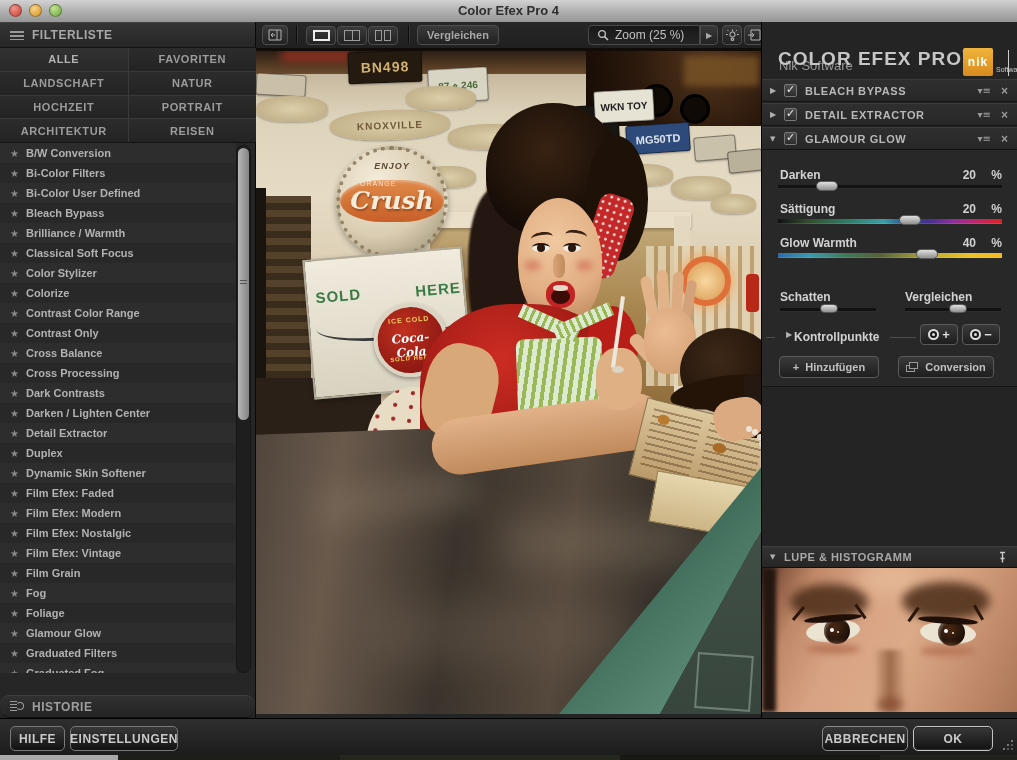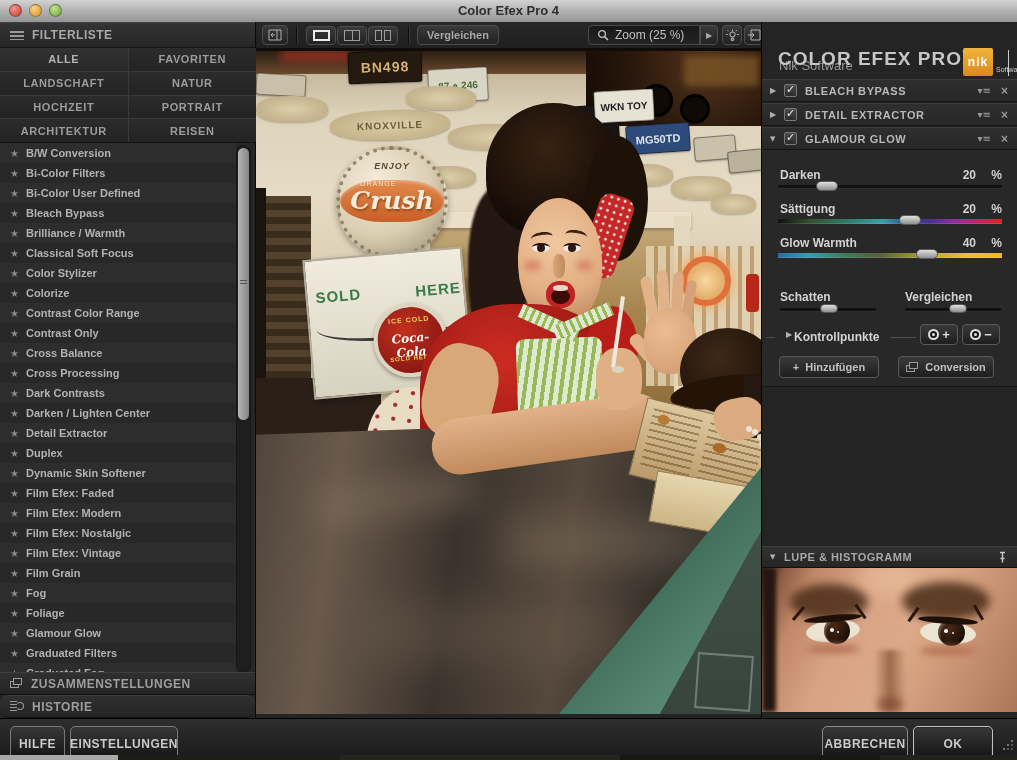--- a/index.html
+++ b/index.html
@@ -60,21 +60,21 @@
   .knob{top:-4px;width:22px;height:10px;border-radius:5px;background:linear-gradient(#e0e0e0,#909090);border:1px solid #5a5a5a;box-sizing:border-box;}
   .knob.sm{width:18px;height:9px;}
   .kline{height:1px;background:#4e4e4e;}
   .cpbtn{top:305px;width:38px;height:21px;background:linear-gradient(#3a3a3a,#1e1e1e);border:1px solid #5a5a5a;border-radius:4px;box-sizing:border-box;display:flex;align-items:center;justify-content:center;gap:3px;color:#dcdcdc;font-size:13px;font-weight:bold;}
   .cpdot{width:11px;height:11px;border:2px solid #e0e0e0;border-radius:50%;background:#181818;box-sizing:border-box;position:relative;}
   .cpdot i{position:absolute;left:2px;top:2px;width:3px;height:3px;border-radius:50%;background:#e0e0e0;}
   .abtn{top:336px;height:22px;background:linear-gradient(#3a3a3a,#1e1e1e);border:1px solid #5a5a5a;border-radius:4px;box-sizing:border-box;color:#c0c0c0;font-size:11px;font-weight:bold;display:flex;align-items:center;justify-content:center;gap:6px;}
   .lupehdr{left:0;top:524px;width:256px;height:22px;background:linear-gradient(#323232,#262626);border-top:1px solid #3e3e3e;border-bottom:1px solid #101010;box-sizing:border-box;display:flex;align-items:center;color:#a8a8a8;font-size:11px;font-weight:bold;letter-spacing:.5px;}
   
   .bbar{left:0;top:718px;width:1017px;height:37px;background:linear-gradient(#2e2e2e,#1c1c1c);border-top:1px solid #000;box-sizing:border-box;}
-  .bbtn{top:7px;height:35px;background:linear-gradient(#383838,#121212);border:1px solid #8a8a8a;border-radius:5px;box-sizing:border-box;color:#cacaca;font-size:12px;font-weight:bold;letter-spacing:.5px;display:flex;align-items:center;justify-content:center;}
+  .bbtn{top:7px;height:25px;background:linear-gradient(#383838,#121212);border:1px solid #8a8a8a;border-radius:5px;box-sizing:border-box;color:#cacaca;font-size:12px;font-weight:bold;letter-spacing:.5px;display:flex;align-items:center;justify-content:center;}
   .desk{left:0;top:755px;width:1017px;height:5px;background:linear-gradient(90deg,#a8a8a8 0 118px,#1c1e18 118px 340px,#23271d 340px 620px,#171812 620px 880px,#20231b 880px);}
   
   .photo{left:256px;top:48px;width:505px;height:666px;overflow:hidden;background:linear-gradient(180deg,#b9a98e 0%,#ddd2ba 10%,#e6dbc4 22%,#d9cab0 38%,#c9b697 55%,#b9a686 70%);}
   .plate{border-radius:3px;border:1px solid rgba(0,0,0,.4);display:flex;align-items:center;justify-content:center;font-weight:bold;box-shadow:0 1px 2px rgba(0,0,0,.3);}
   .plaque{background:radial-gradient(#dccfa9,#b9a67f);border-radius:45% 45% 40% 40%;filter:blur(.6px);box-shadow:0 1px 2px rgba(0,0,0,.25);}
   
   .nav{left:9px;top:519px;width:170px;height:146px;background:linear-gradient(#404040,#262626);border:1px solid #5c5c5c;border-radius:7px;box-sizing:border-box;box-shadow:0 5px 14px rgba(0,0,0,.65);}
   .navhdr{left:0;top:0;width:100%;height:26px;color:#c8c8c8;font-size:13px;font-weight:bold;display:flex;align-items:center;justify-content:center;border-bottom:1px solid #141414;box-shadow:0 1px 0 #4a4a4a;}
   .thumb{left:6px;top:31px;width:156px;height:107px;overflow:hidden;background:linear-gradient(180deg,#d9cdb5 0 32%,#c3ab80 46%,#5c4a3e 62%,#2e2620 100%);}
   
@@ -216,27 +216,20 @@
         </div>
       <div class="frow">
           <span class="star">★</span>
           <span class="fname">Graduated Fog</span>
         </div>
     </div>
     <div class="a strack">
       <span class="a sthumb">
           <span class="a sgrip"></span>
         </span>
-    </div>
-    <div class="a lowbar" style="left:0;top:650px;">
-      <span class="ic-copy">
-          <i></i>
-          <i></i>
-        </span>
-      <span>ZUSAMMENSTELLUNGEN</span>
     </div>
     <div class="a lowbar" style="left:0;top:673px;border-radius:9px;">
       <span class="ic-hist">
           <b></b>
           <u></u>
         </span>
       <span>HISTORIE</span>
     </div>
   </div>
 

